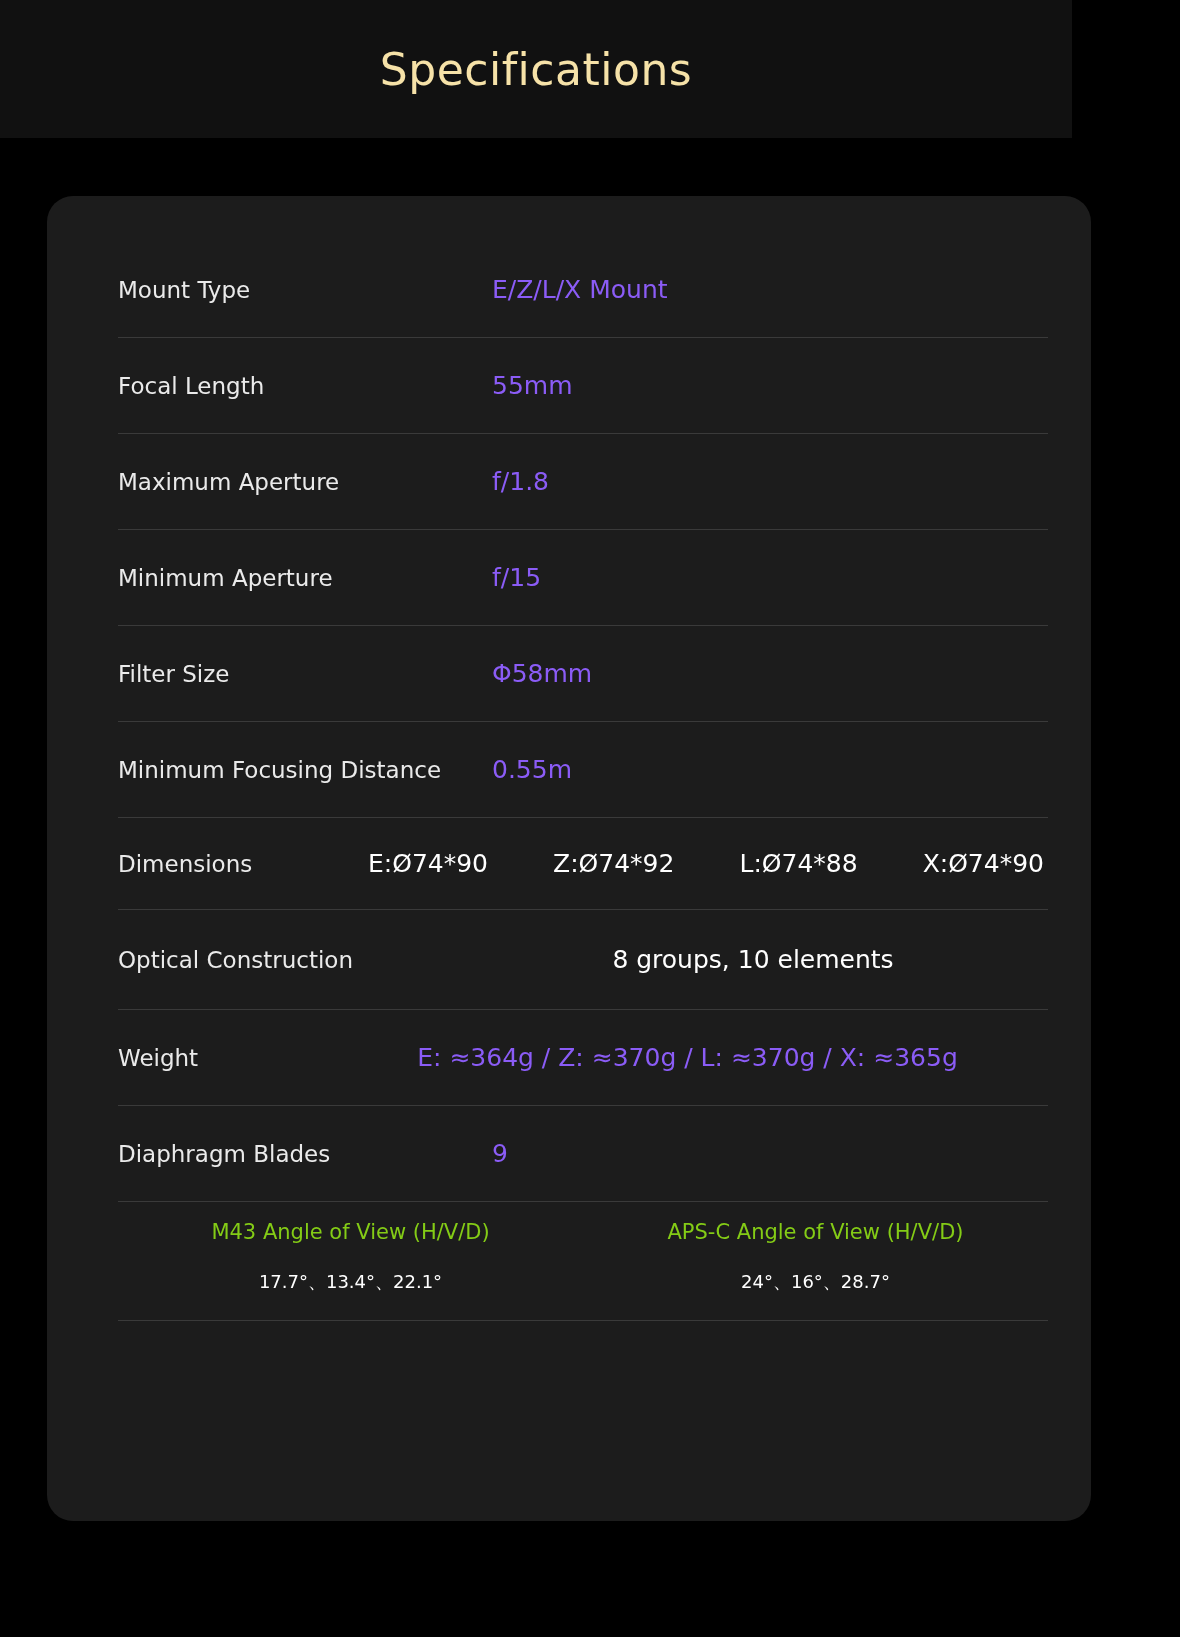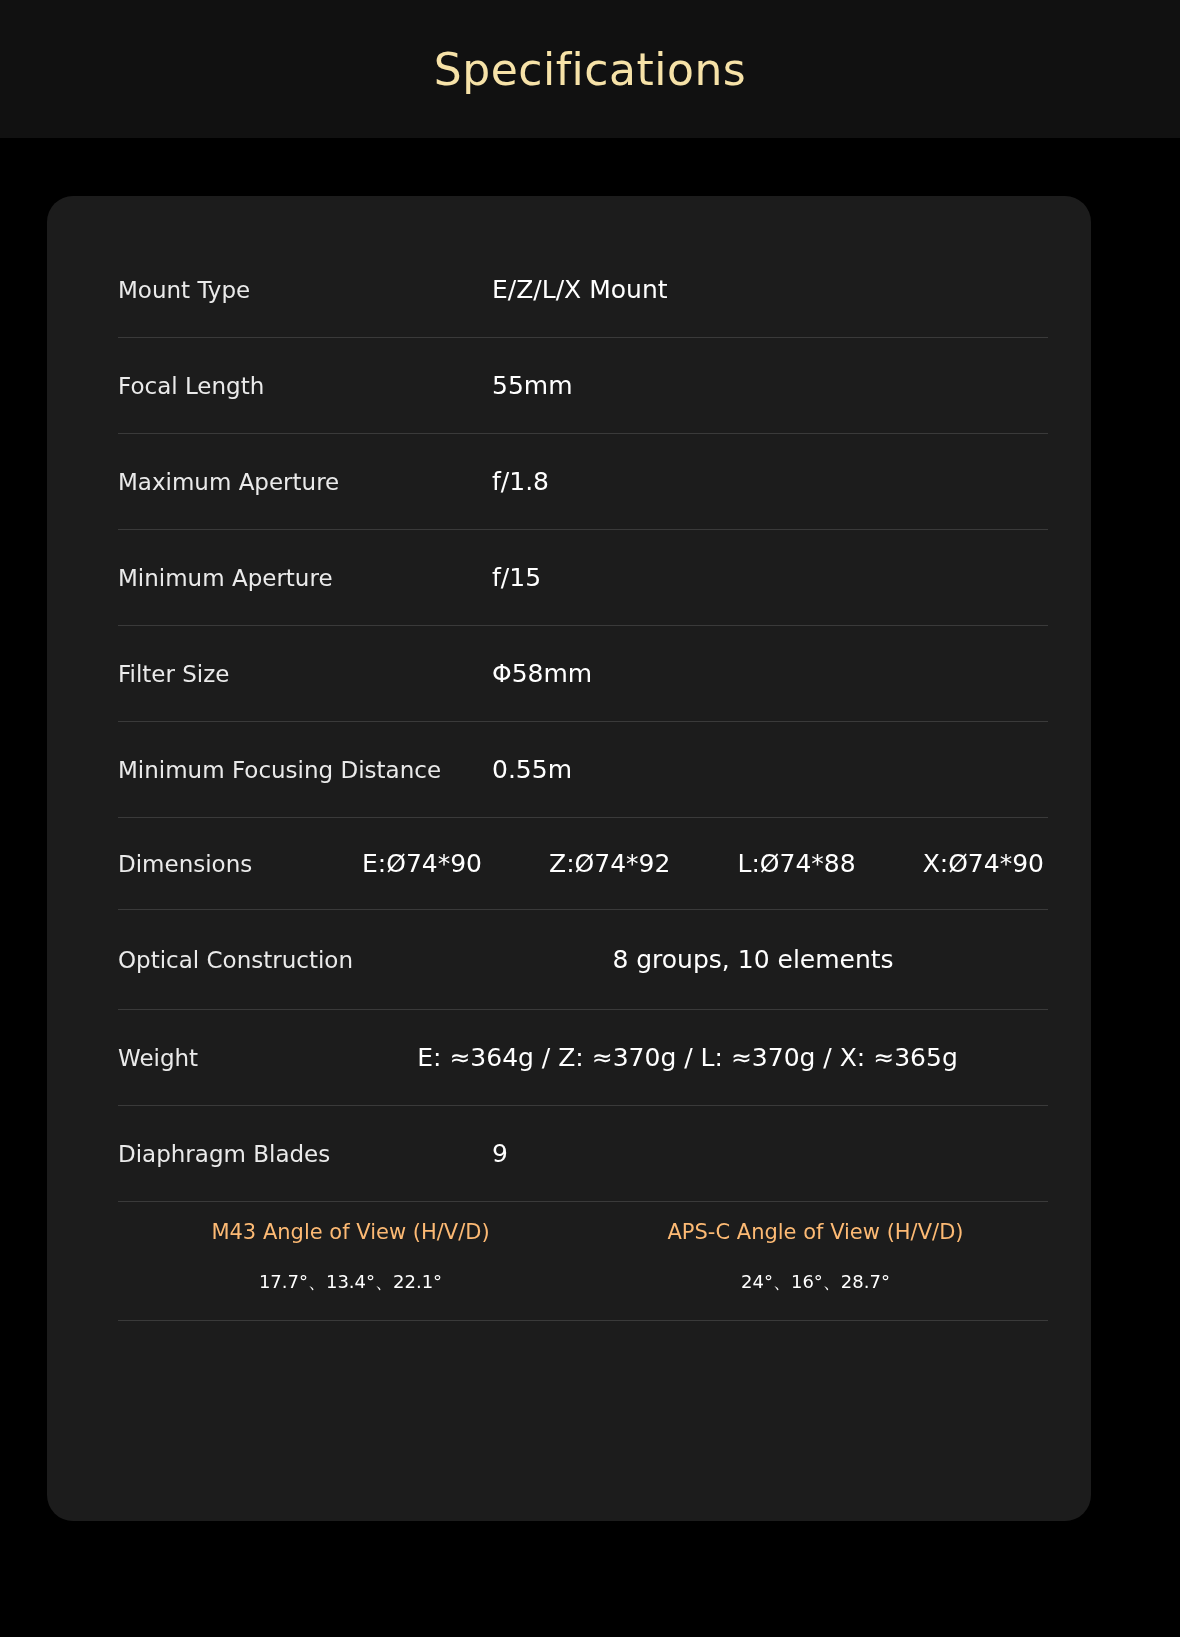--- a/index.html
+++ b/index.html
@@ -17,21 +17,21 @@
   .page {
     position: relative;
     width: 1180px;
     height: 1637px;
     background: #000000;
   }
   .header-band {
     position: absolute;
     top: 0;
     left: 0;
-    width: 1180px;
+    width: 1072px;
     height: 138px;
     background: #111111;
     display: flex;
     align-items: center;
     justify-content: center;
   }
   .header-title {
     font-size: 44px;
     font-weight: 400;
     color: #f6e2a8;
@@ -67,21 +67,21 @@
   }
   .label {
     font-size: 23px;
     color: #eaeaea;
     font-weight: 400;
     white-space: nowrap;
     flex: 0 0 auto;
   }
   .value {
     font-size: 25px;
-    color: #ffffff;
+    color: #8b5cf6;
     font-weight: 400;
     white-space: nowrap;
   }
   
   .row-std .label {
     width: 330px;
   }
   .row-std .value {
     flex: 1 1 auto;
   }
@@ -95,20 +95,21 @@
   .dims-values {
     display: flex;
     flex: 1 1 auto;
     justify-content: space-between;
     align-items: center;
     font-size: 25px;
     padding-right: 4px;
   }
   .dims-values span {
     white-space: nowrap;
+    margin-left: 6px;
   }
   
   .row-optical {
     min-height: 100px;
     align-items: center;
   }
   .row-optical .label {
     width: 290px;
   }
   .optical-value {
@@ -137,21 +138,21 @@
     display: flex;
     border-bottom: 1px solid #3a3a3a;
     padding: 18px 0 26px 0;
   }
   .aov-col {
     flex: 1 1 50%;
     text-align: center;
   }
   .aov-title {
     font-size: 21px;
-    color: #fdba74;
+    color: #84cc16;
     margin-bottom: 26px;
   }
   .aov-vals {
     font-size: 18px;
     color: #ffffff;
   }
 </style>
 </head>
 <body>
 

